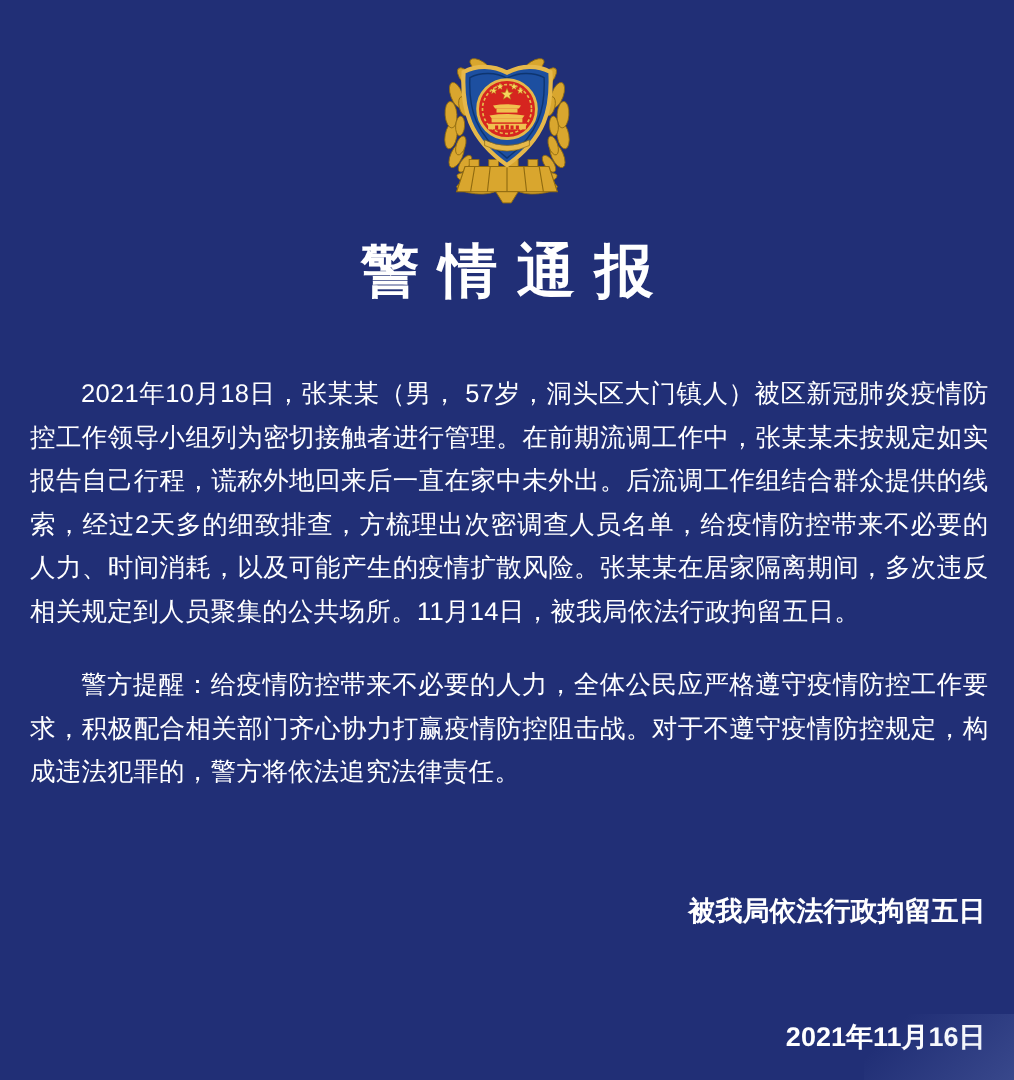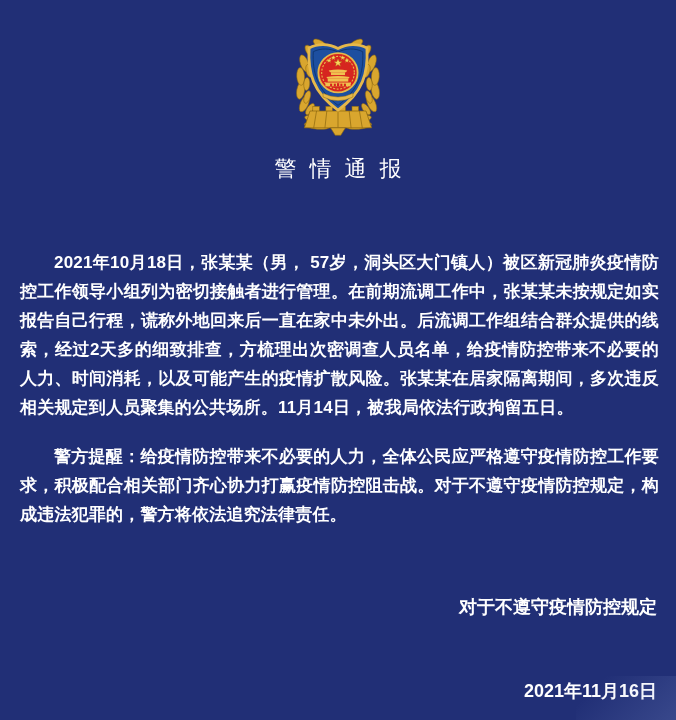--- a/index.html
+++ b/index.html
@@ -16,32 +16,32 @@
     position:absolute;
     top:27px;left:50%;
     transform:translateX(-50%);
     width:112px;height:112px;
   }
   .title{
     position:absolute;
     top:154px;left:0;right:0;
     margin:0;
     text-align:center;
-    font-size:22px;
-    font-weight:normal;
+    font-size:39px;
+    font-weight:bold;
     letter-spacing:13px;
     text-indent:13px;
     color:#ffffff;
   }
   .content{
     position:absolute;
     top:248px;left:20px;right:17px;
     font-size:17px;
     line-height:29px;
-    font-weight:bold;
+    font-weight:normal;
     text-align:justify;
     letter-spacing:0.2px;
   }
   .content p{
     margin:0 0 20px 0;
     text-indent:2em;
   }
   .issuer{
     position:absolute;
     top:595px;right:19px;
@@ -134,17 +134,17 @@
     </svg>
   </div>
 
   <h1 class="title">警情通报</h1>
 
   <div class="content">
     <p>2021年10月18日，张某某（男， 57岁，洞头区大门镇人）被区新冠肺炎疫情防控工作领导小组列为密切接触者进行管理。在前期流调工作中，张某某未按规定如实报告自己行程，谎称外地回来后一直在家中未外出。后流调工作组结合群众提供的线索，经过2天多的细致排查，方梳理出次密调查人员名单，给疫情防控带来不必要的人力、时间消耗，以及可能产生的疫情扩散风险。张某某在居家隔离期间，多次违反相关规定到人员聚集的公共场所。11月14日，被我局依法行政拘留五日。</p>
     <p>警方提醒：给疫情防控带来不必要的人力，全体公民应严格遵守疫情防控工作要求，积极配合相关部门齐心协力打赢疫情防控阻击战。对于不遵守疫情防控规定，构成违法犯罪的，警方将依法追究法律责任。</p>
   </div>
 
-  <div class="issuer">对于不遵守疫情防控规定</div>
+  <div class="issuer">被我局依法行政拘留五日</div>
   <div class="date">2021年11月16日</div>
 
   <div class="corner-glow"></div>
 </div>
 
 </body></html>

